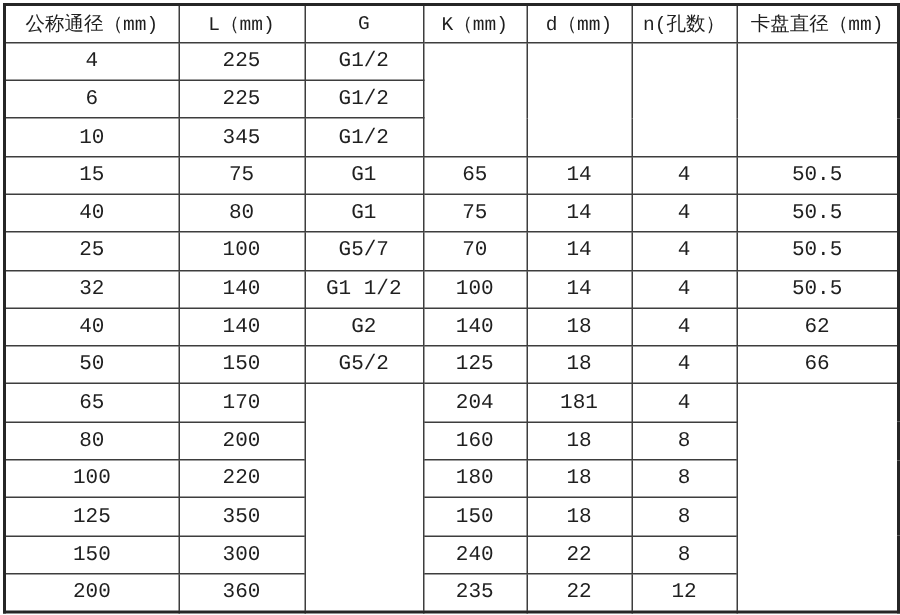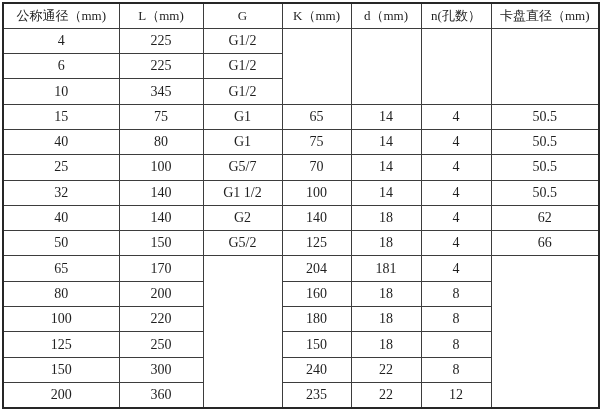--- a/index.html
+++ b/index.html
@@ -1,21 +1,21 @@
 <!DOCTYPE html>
 <html><head>
 <meta charset="utf-8">
 <style>
   html, body { margin: 0; padding: 0; background: #ffffff; }
   .page {
     width: 600px; height: 410px;
     box-sizing: border-box;
     padding: 2px;
     background: #ffffff;
-    font-family: Liberation Serif, serif;
+    font-family: Liberation Mono, monospace;
   }
   table.spec {
     border-collapse: collapse;
     table-layout: fixed;
     width: 596px; height: 405px;
     border: 2px solid #262626;
     background: #ffffff;
   }
   table.spec th, table.spec td {
     border: 1.5px solid #3d3d3d;
@@ -150,21 +150,21 @@
       </tr>
       <tr>
         <td>100</td>
         <td>220</td>
         <td>180</td>
         <td>18</td>
         <td>8</td>
       </tr>
       <tr>
         <td>125</td>
-        <td>250</td>
+        <td>350</td>
         <td>150</td>
         <td>18</td>
         <td>8</td>
       </tr>
       <tr>
         <td>150</td>
         <td>300</td>
         <td>240</td>
         <td>22</td>
         <td>8</td>

